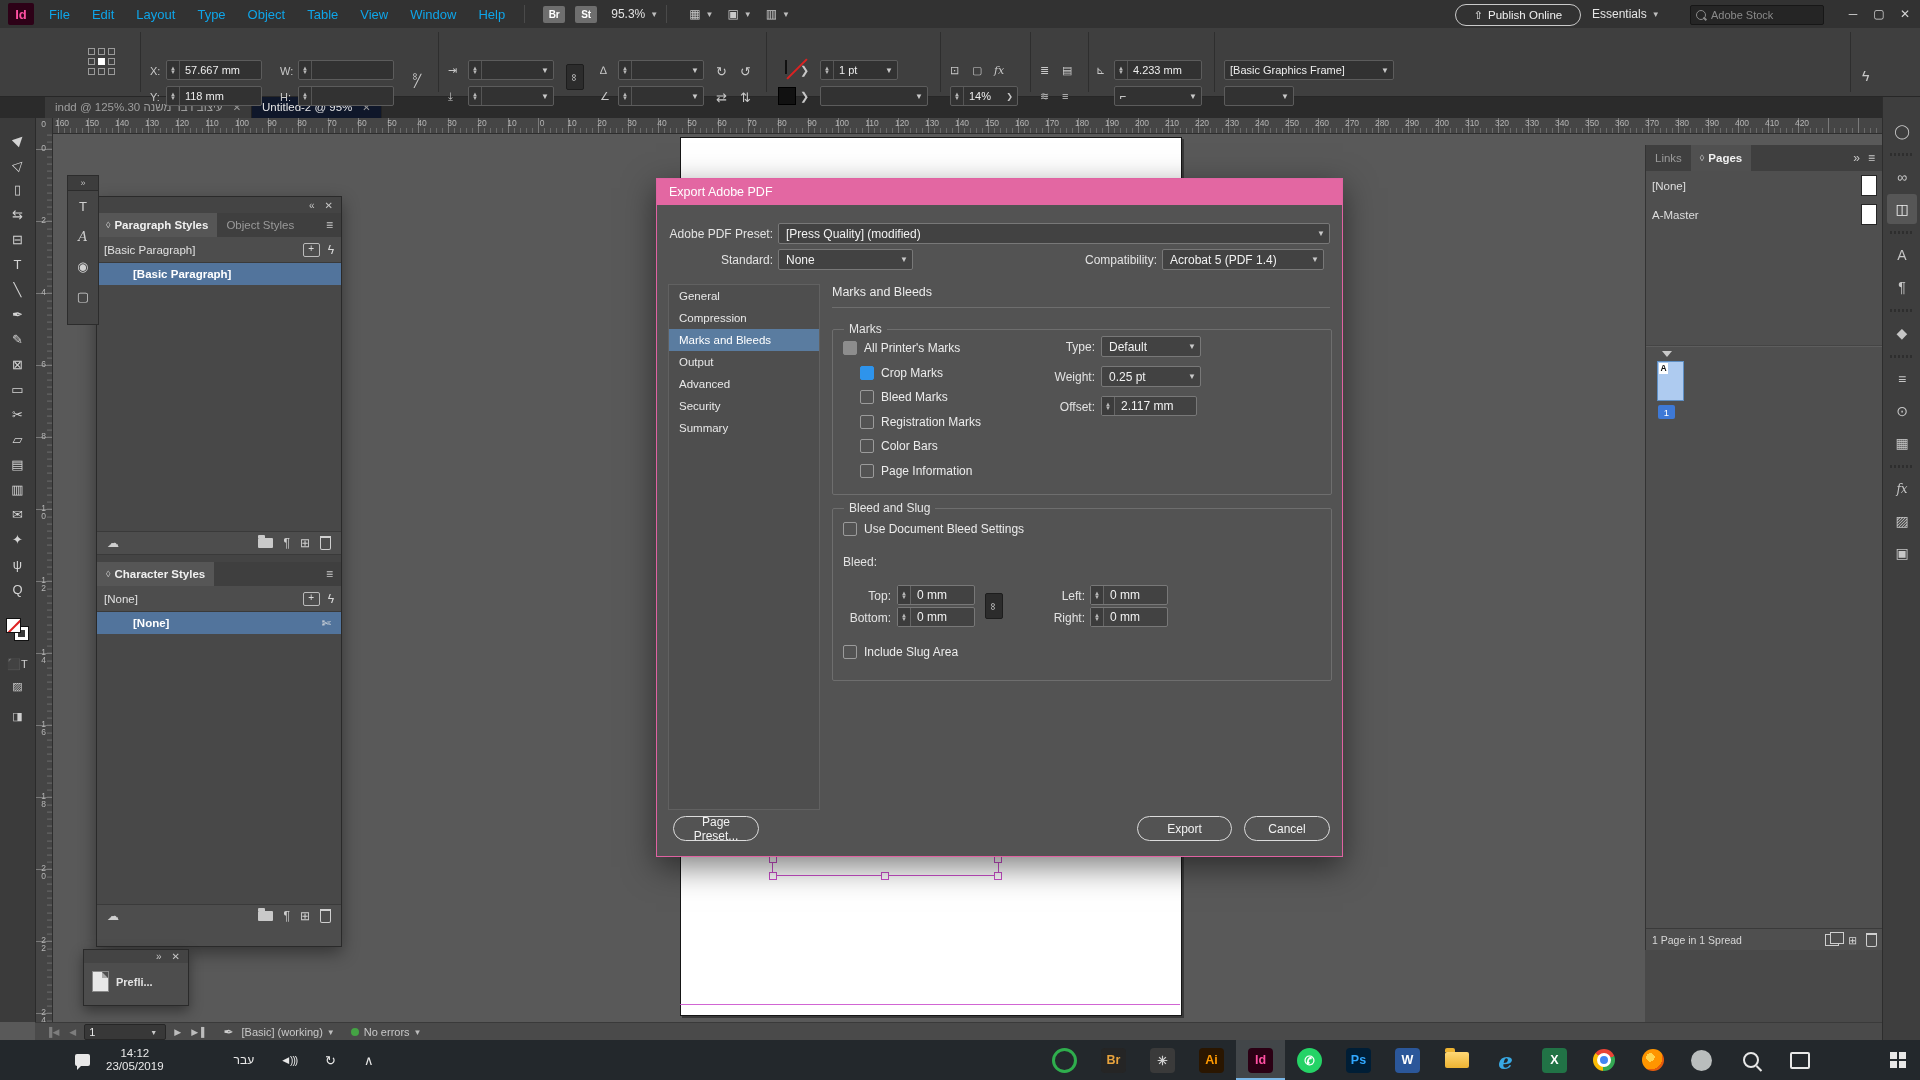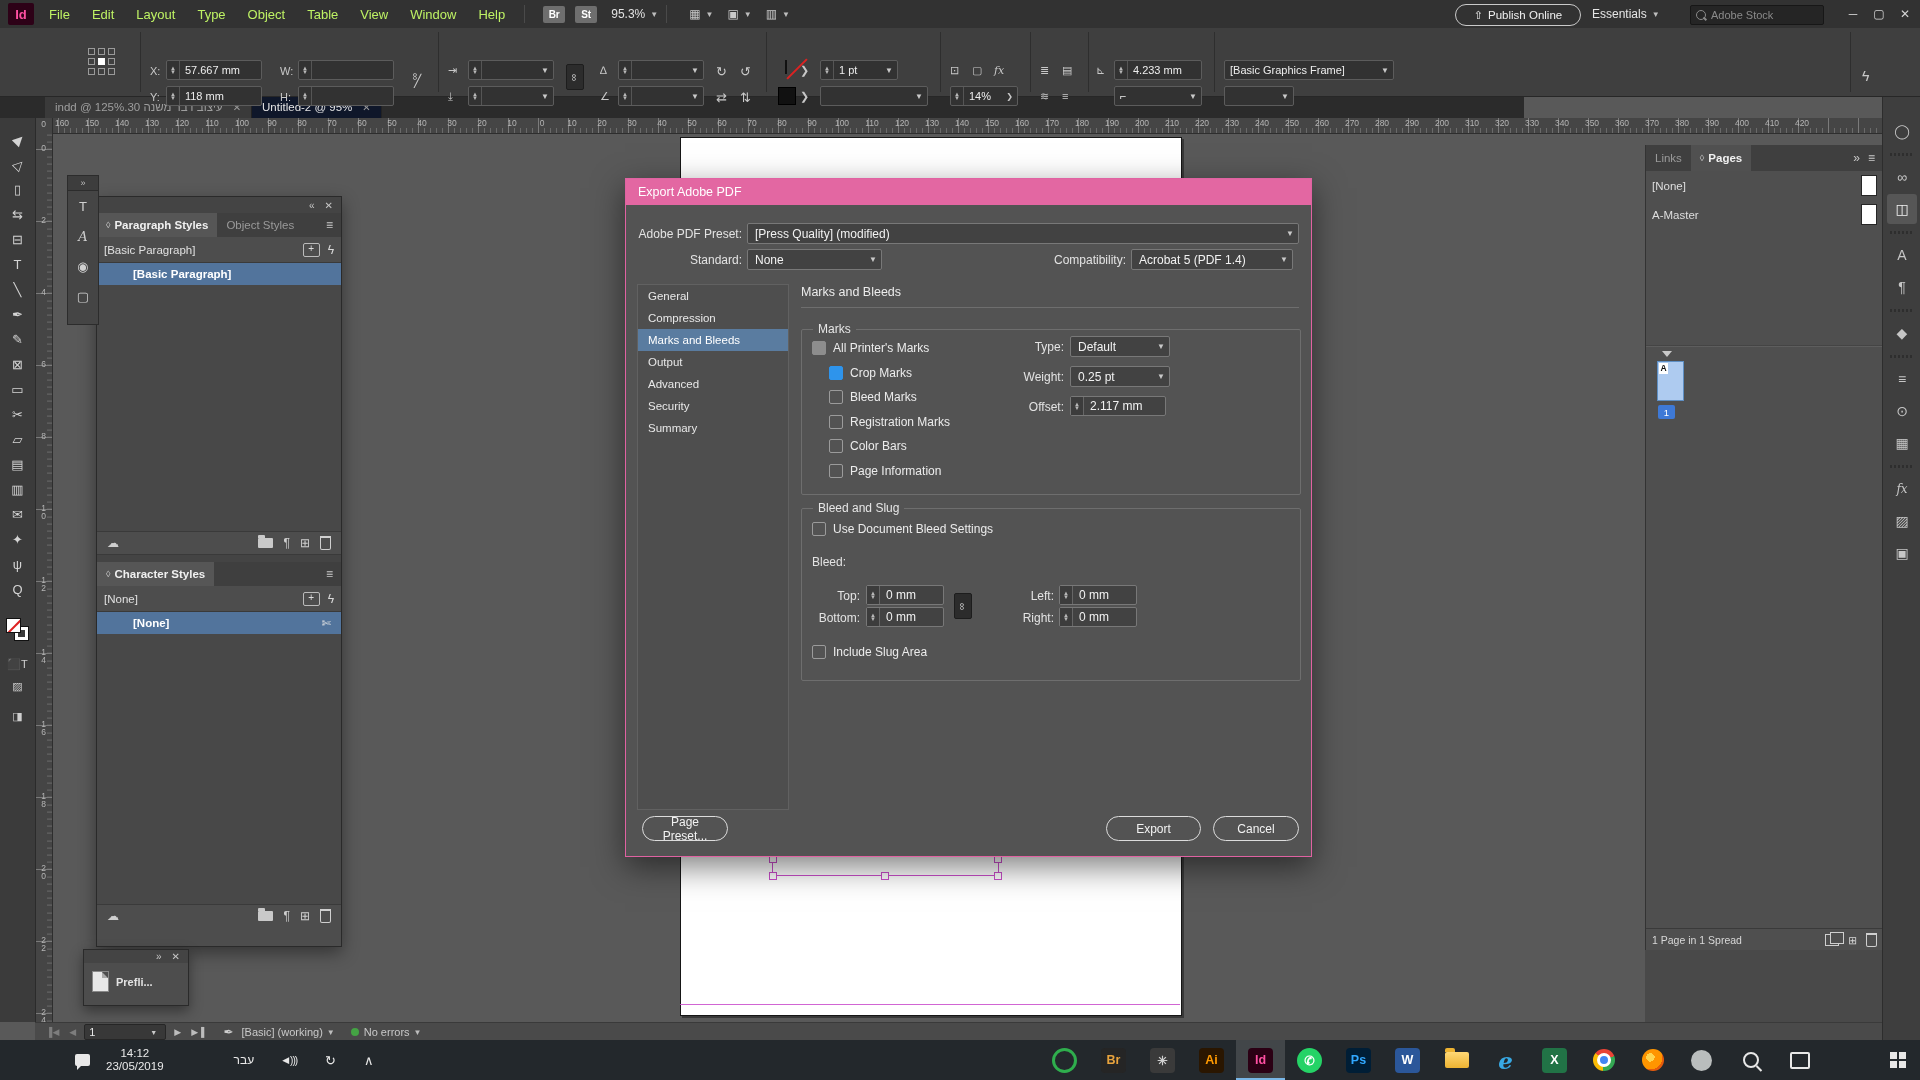--- a/index.html
+++ b/index.html
@@ -5,21 +5,21 @@
   html,body{margin:0;padding:0;background:#222}
   #screen{position:relative;width:1920px;height:1080px;overflow:hidden;background:#595959;
     font-family:"Liberation Sans",sans-serif;color:#e6e6e6;-webkit-font-smoothing:antialiased}
   .abs{position:absolute}
   .flex{display:flex;align-items:center}
 
   
   #menubar{position:absolute;left:0;top:0;width:1920px;height:28px;background:#323232;display:flex;align-items:center;z-index:30}
   #app-logo{width:26px;height:22px;margin-left:8px;background:#2d0117;color:#ff4fa3;font-weight:bold;font-size:13px;
     display:flex;align-items:center;justify-content:center;border-radius:2px}
-  .menu-item{padding:0 11px;font-size:13px;color:#bef264;height:28px;display:flex;align-items:center;cursor:default}
+  .menu-item{padding:0 11px;font-size:13px;color:#0ea5e9;height:28px;display:flex;align-items:center;cursor:default}
   .mini-badge{width:22px;height:17px;background:#6e6e6e;color:#fff;font-size:10px;font-weight:bold;border-radius:2px;
     display:flex;align-items:center;justify-content:center;margin-left:10px}
   #zoom-level{margin-left:14px;font-size:12px;color:#e2e2e2}
   .chev{font-size:8px;color:#bdbdbd;margin-left:5px}
   .mb-sep{width:1px;height:18px;background:#4a4a4a;margin:0 8px}
   .mb-iconbtn{display:flex;align-items:center;margin-left:14px;color:#c9c9c9;font-size:12px}
   #publish-pill{position:absolute;left:1455px;top:4px;width:124px;height:20px;border:1px solid #c9c9c9;border-radius:11px;
     display:flex;align-items:center;justify-content:center;font-size:11.5px;color:#f0f0f0;gap:5px}
   #workspace-switcher{position:absolute;left:1592px;top:4px;height:20px;display:flex;align-items:center;font-size:12px}
   #stock-search{position:absolute;left:1690px;top:5px;width:122px;height:18px;background:#252525;border:1px solid #171717;
@@ -43,21 +43,21 @@
   .chain-btn{width:16px;height:24px;background:#2c2c2c;border:1px solid #1d1d1d;border-radius:2px;display:flex;align-items:center;justify-content:center}
   .broken{position:relative}
   .broken::after{content:"╱";position:absolute;font-size:12px;color:#cfcfcf;left:2px;top:4px}
   .swatch-none{width:16px;height:16px;background:#fff;border:1px solid #111;position:relative;overflow:hidden}
   .swatch-none::after{content:"";position:absolute;left:-3px;top:7px;width:28px;height:2px;background:#d22;transform:rotate(-45deg)}
   .swatch-black{width:16px;height:16px;background:#111;border:1px solid #000}
   .line-swatch{width:52px;height:2px;background:#e8e8e8}
   .grad-swatch{width:46px;height:12px;background:linear-gradient(90deg,#fff,#666)}
 
   
-  #tabbar{position:absolute;left:0;top:96px;width:1524px;height:22px;background:#2b2b2b;display:flex;align-items:flex-end;z-index:20}
+  #tabbar{position:absolute;left:0;top:96px;width:1882px;height:22px;background:#2b2b2b;display:flex;align-items:flex-end;z-index:20}
   .doc-tab{height:22px;display:flex;align-items:center;padding:0 10px;font-size:11.5px;gap:10px;border-right:1px solid #222}
   .doc-tab .x{font-size:10px;color:#9a9a9a}
   .doc-tab.inactive{background:#3a3a3a;color:#9e9e9e}
   .doc-tab.active{background:#0f172a;color:#e4e4e4}
 
   
   #hruler{position:absolute;left:0;top:118px;width:1882px;height:15px;background:#454545;border-bottom:1px solid #2e2e2e;z-index:15}
   #hruler .ticks{position:absolute;left:17px;right:0;top:0;bottom:0;
     background-image:repeating-linear-gradient(90deg,#7a7a7a 0 1px,transparent 1px 30px),repeating-linear-gradient(90deg,#6a6a6a 0 1px,transparent 1px 6px);
     background-size:100% 100%,100% 5px;background-repeat:no-repeat,repeat-x;background-position:11px 0,5px 100%}
@@ -117,21 +117,21 @@
   .bin{display:inline-block;width:9px;height:11px;border:1px solid #cfcfcf;border-top:2px solid #cfcfcf;border-radius:0 0 2px 2px}
 
   #preflight-panel{position:absolute;left:83px;top:949px;width:104px;height:55px;background:#4d4d4d;border:1px solid #2a2a2a;
     box-shadow:0 5px 12px rgba(0,0,0,.4);z-index:21}
   #preflight-panel .pg-head{height:13px}
   #preflight-panel .body{display:flex;align-items:center;gap:7px;padding:8px}
   .doc-ic{width:15px;height:19px;background:#e8e8e8;border:1px solid #888;position:relative}
   .doc-ic::after{content:"";position:absolute;right:0;top:0;border:3px solid #4d4d4d;border-left-color:#aaa;border-bottom-color:#aaa}
 
   
-  #export-dialog{position:absolute;left:625px;top:178px;width:685px;height:677px;background:#535353;
+  #export-dialog{position:absolute;left:656px;top:178px;width:685px;height:677px;background:#535353;
     border:1px solid #e062a2;box-shadow:0 10px 30px rgba(0,0,0,.5);z-index:40;font-size:12px}
   #dlg-title{position:absolute;left:0;top:0;right:0;height:26px;background:#e367a2;color:#fff;font-size:12.5px;
     display:flex;align-items:center;padding-left:12px;font-weight:normal}
   .dlg-label{position:absolute;text-align:right;color:#e3e3e3}
   .dlg-dd{position:absolute;height:21px;background:#424242;border:1px solid #787878;border-radius:2px;display:flex;align-items:center;box-sizing:border-box}
   .dlg-dd .val{padding:0 7px;white-space:nowrap;overflow:hidden;color:#f2f2f2}
   .dlg-spin{position:absolute;height:20px;background:#424242;border:1px solid #787878;border-radius:2px;display:flex;align-items:center;box-sizing:border-box}
   .dlg-spin .spin{border-right:1px solid #666;background:#3c3c3c}
   .dlg-spin .val{padding:0 6px;color:#f2f2f2}
   #dlg-sections{position:absolute;left:11px;top:105px;width:150px;height:524px;background:#4e4e4e;border:1px solid #616161}

